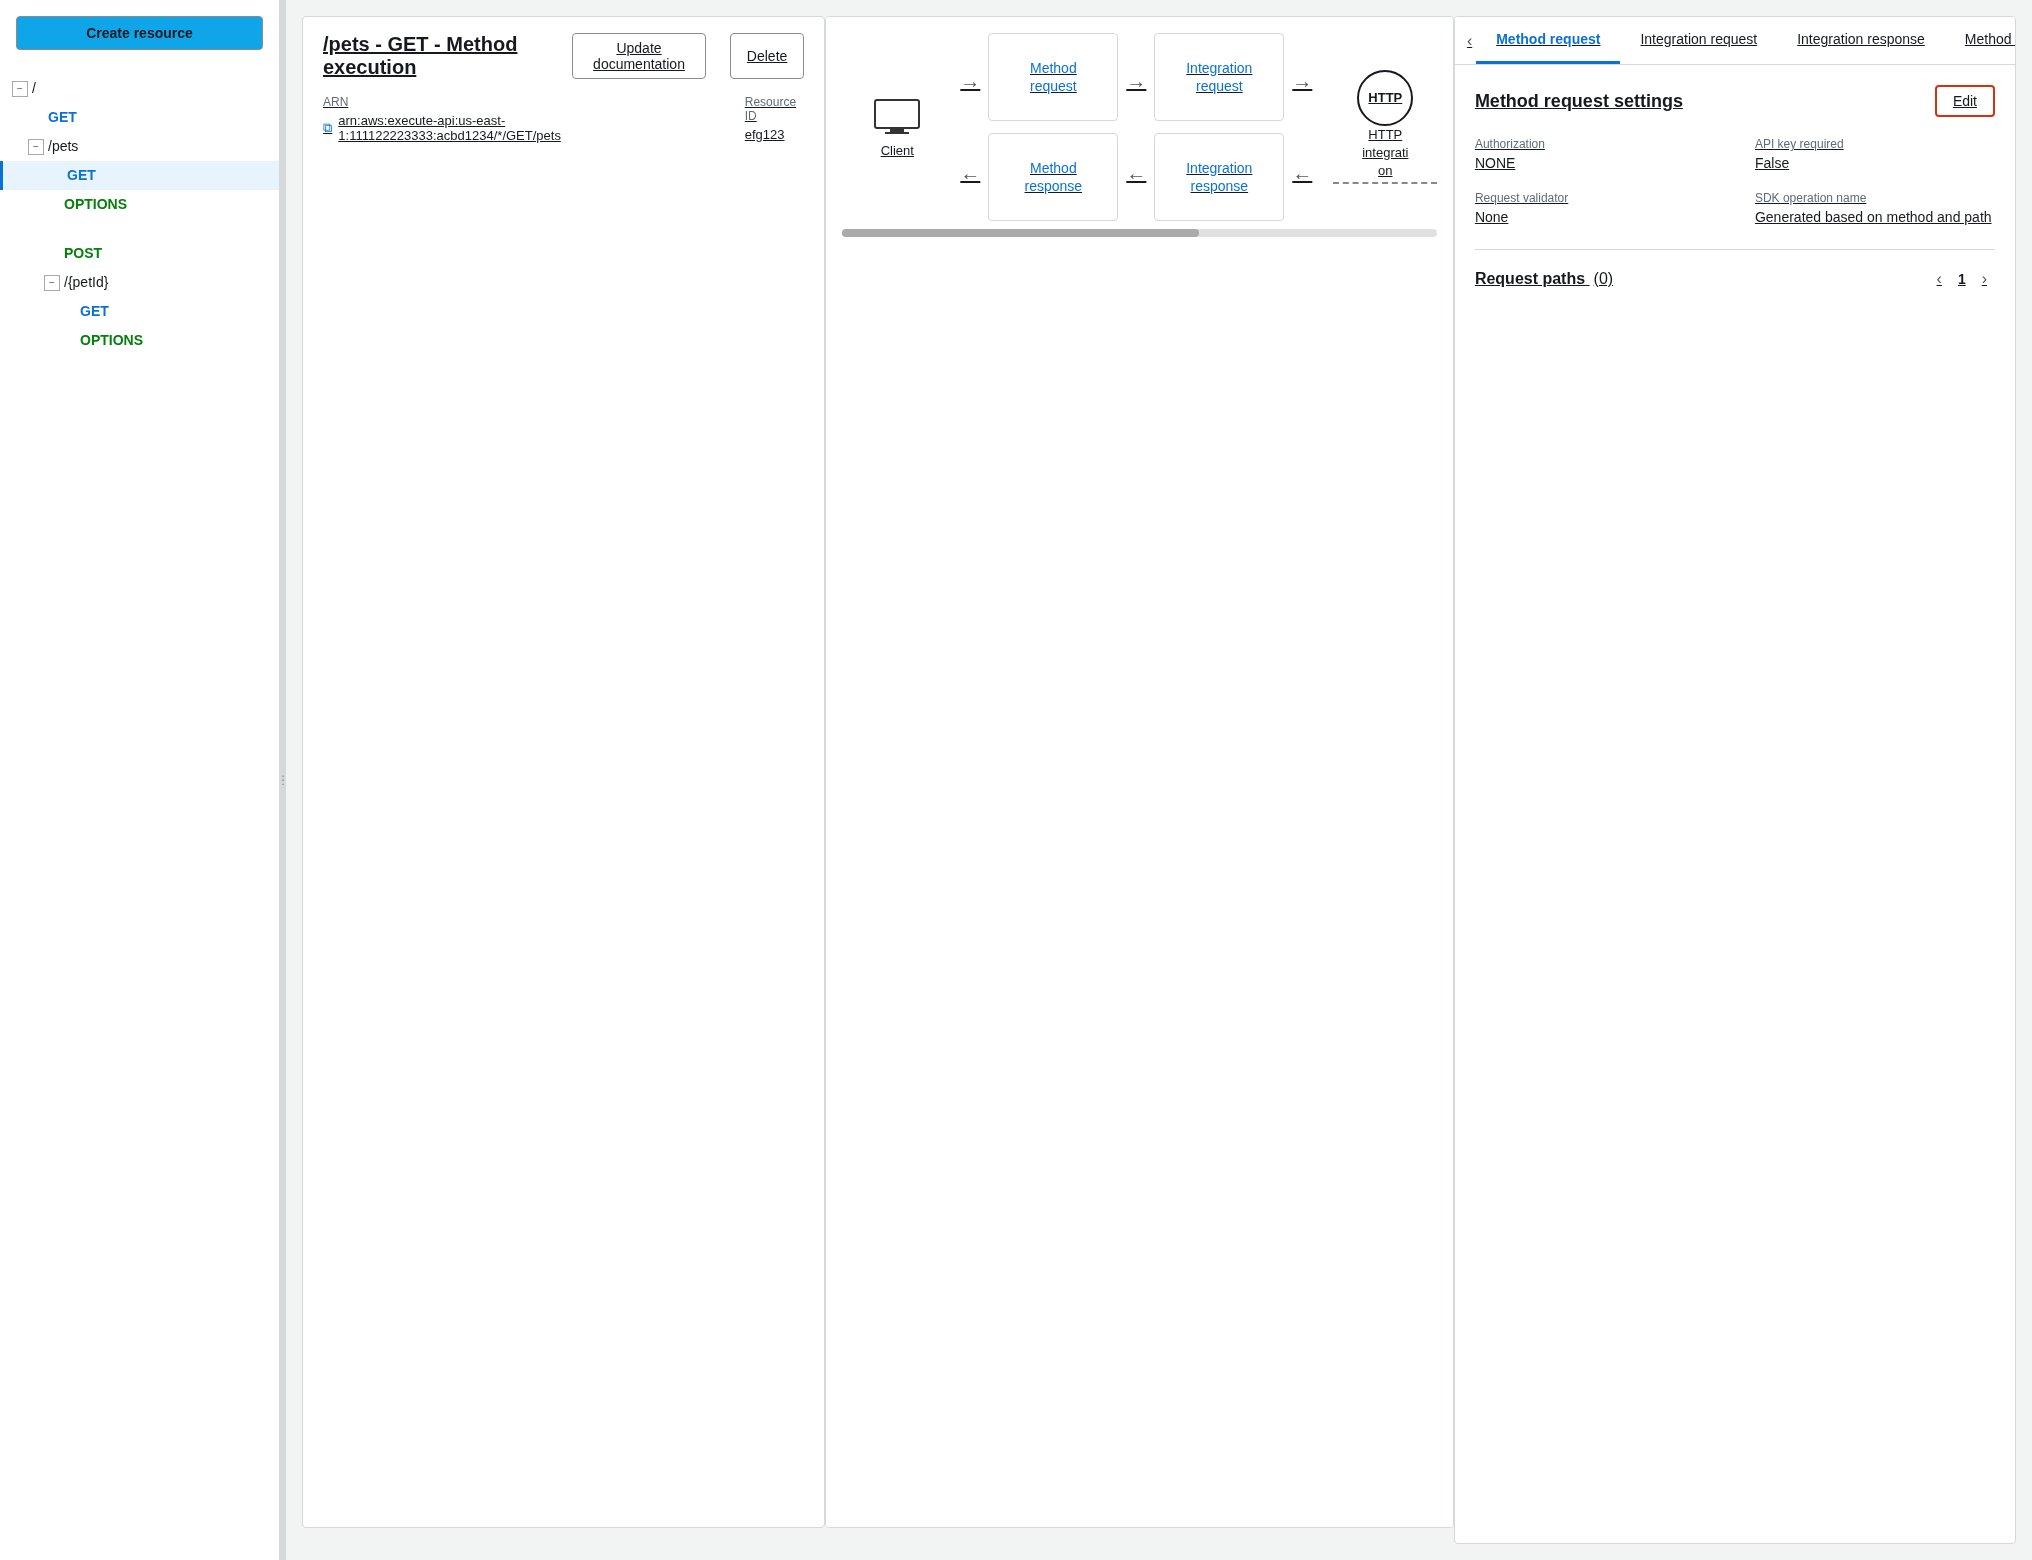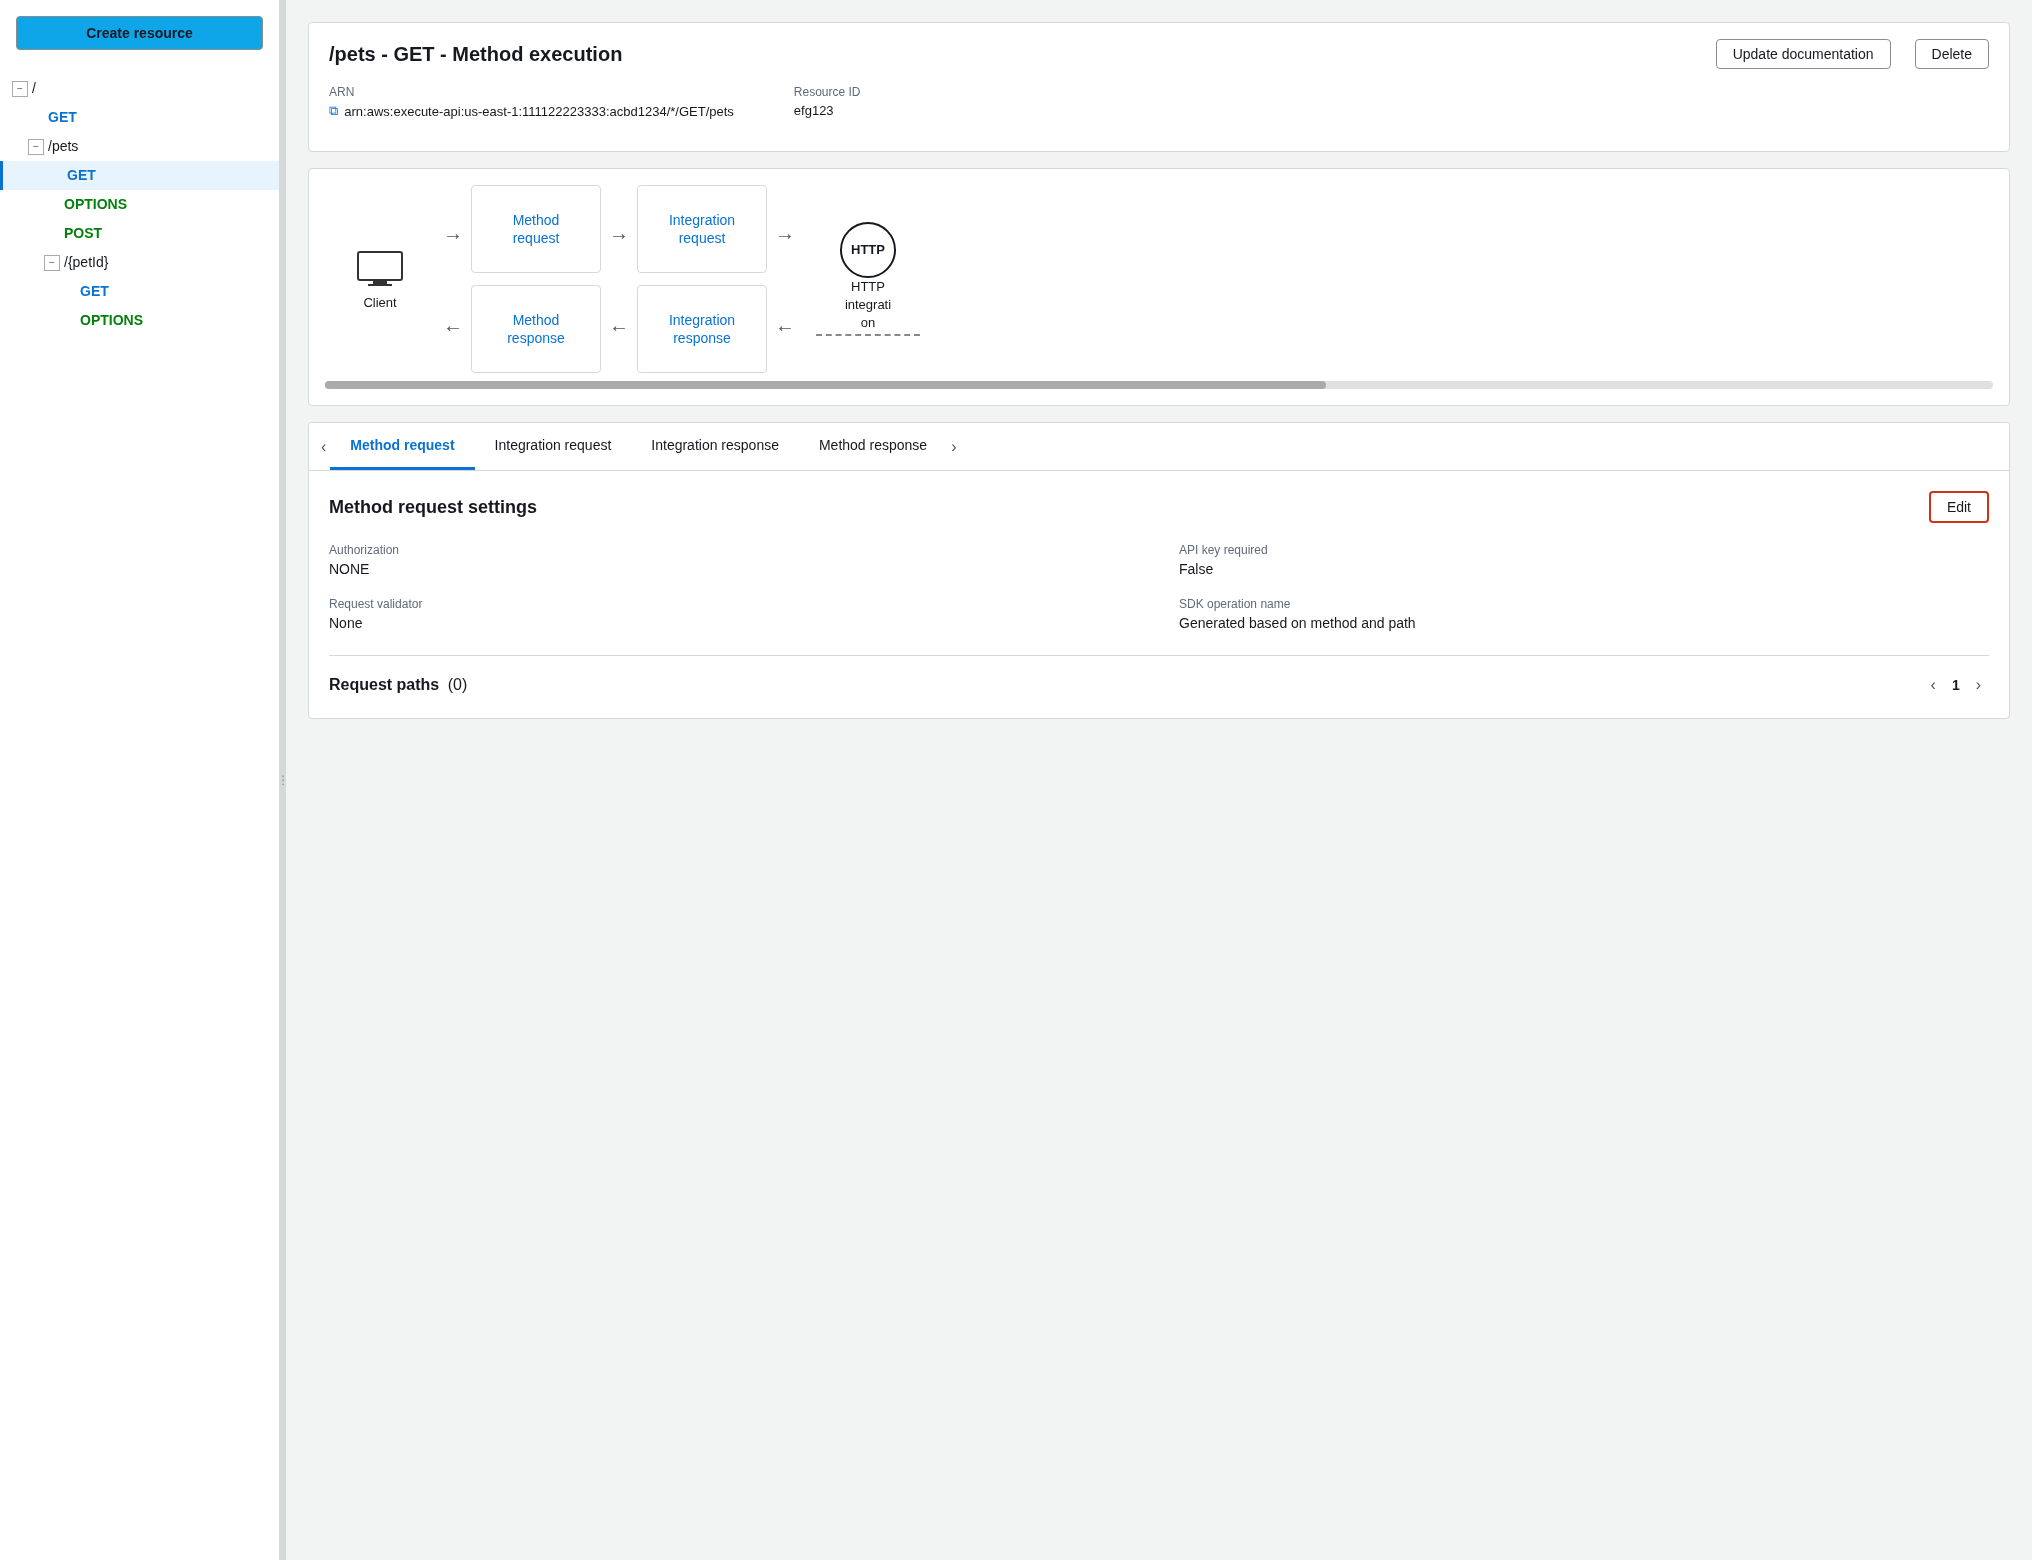--- a/index.html
+++ b/index.html
@@ -65,43 +65,44 @@
       font-size: 10px;
       color: #555;
       border: 1px solid #aaa;
       flex-shrink: 0;
     }
 
     .nav-item .spacer { display: inline-block; width: 20px; }
 
     .nav-item .method-get { color: #0972d3; font-weight: 600; }
     .nav-item .method-options { color: #037f0c; font-weight: 600; }
-    .nav-item .method-post { color: #037f0c; font-weight: 600; }
+    .nav-item .method-post { color: #037f0c; font-weight: 600; margin-top: 20px; }
     .nav-item .resource-name { color: #16191f; }
 
     
     .resize-handle {
       width: 6px;
       background: #d5d9d9;
       cursor: col-resize;
       display: flex;
       align-items: center;
       justify-content: center;
       font-size: 12px;
       color: #888;
     }
 
     
     .main {
       flex: 1;
       display: flex;
-      flex-direction: column;
+      flex-direction: row;
       overflow-y: auto;
       background: #f2f3f3;
-      padding: 22px;
+      padding: 16px;
+      text-decoration: underline;
     }
 
     
     .header-section {
       background: #fff;
       border: 1px solid #d5d9d9;
       border-radius: 4px;
       padding: 16px 20px;
       margin-bottom: 16px;
     }

